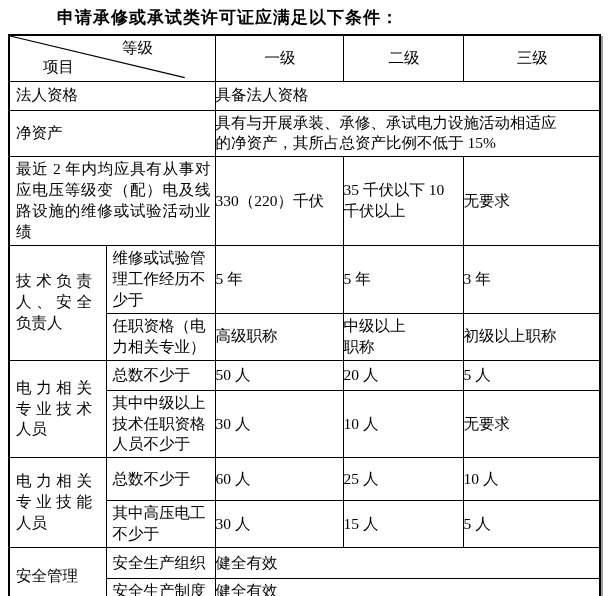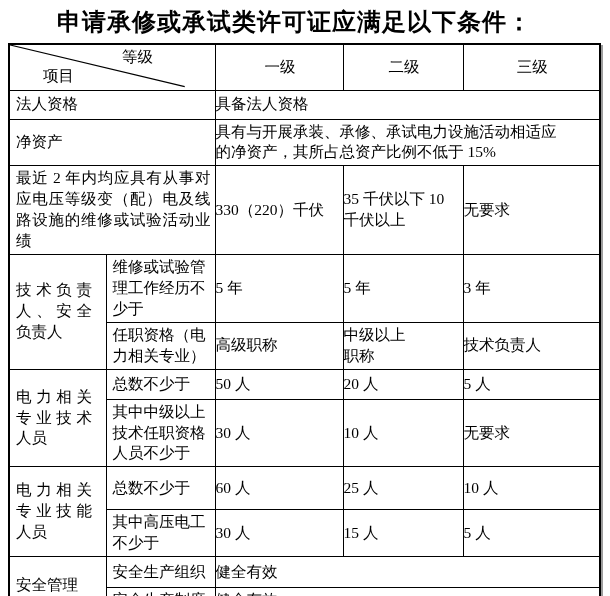--- a/index.html
+++ b/index.html
@@ -7,21 +7,21 @@
     padding: 0;
     width: 610px;
     height: 596px;
     background: #ffffff;
     color: #000000;
     font-family: "Liberation Serif", "DejaVu Serif", serif;
     overflow: hidden;
   }
   .doc-title {
     margin: 6px 0 0 57px;
-    font-size: 24px;
+    font-size: 17px;
     font-weight: bold;
     letter-spacing: 1px;
     white-space: nowrap;
   }
   table.req-table {
     border-collapse: collapse;
     table-layout: fixed;
     width: 591px;
     margin: 5px 0 0 8px;
     border: 2px solid #000;
@@ -148,21 +148,21 @@
     <td class="val">5 年</td>
     <td class="val">3 年</td>
   </tr>
 
   <tr class="r6">
     <td class="slbl">任职资格（电力相关专业）</td>
     <td class="val">高级职称</td>
     <td class="val">
       <span class="w-mid">中级以上职称</span>
     </td>
-    <td class="val">技术负责人</td>
+    <td class="val">初级以上职称</td>
   </tr>
 
   <tr class="r7">
     <td class="glbl" rowspan="2">
       <span class="cjk-block">电力相关专业技术人员</span>
     </td>
     <td class="slbl">总数不少于</td>
     <td class="val">50 人</td>
     <td class="val">20 人</td>
     <td class="val">5 人</td>

